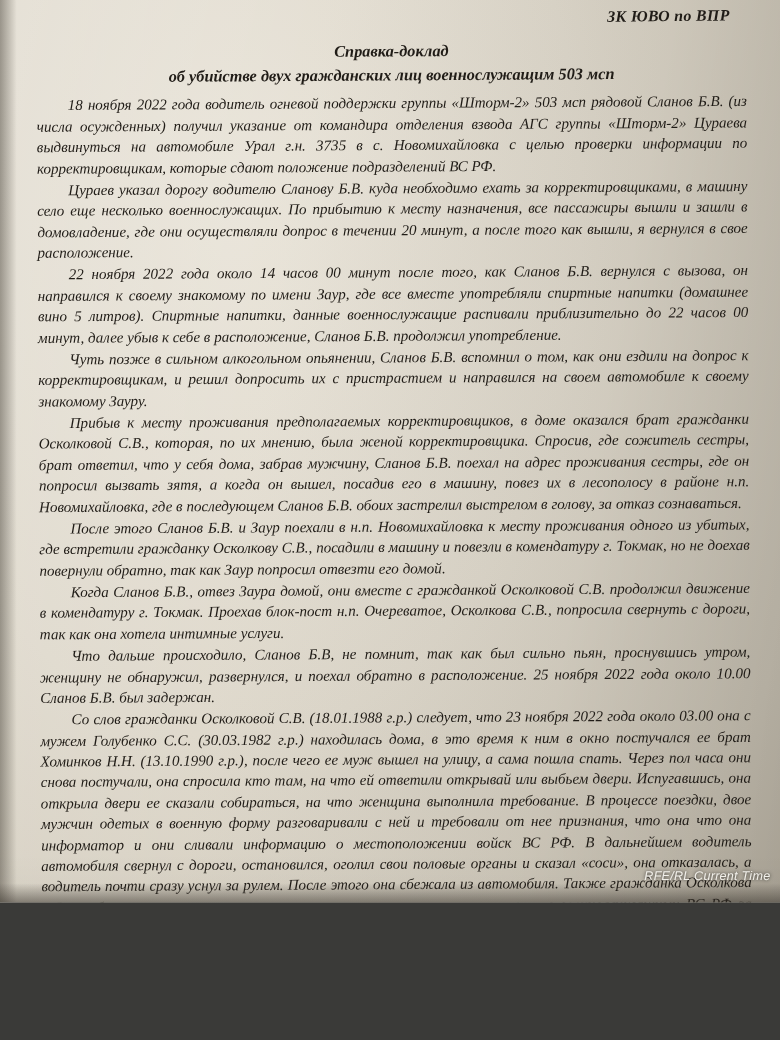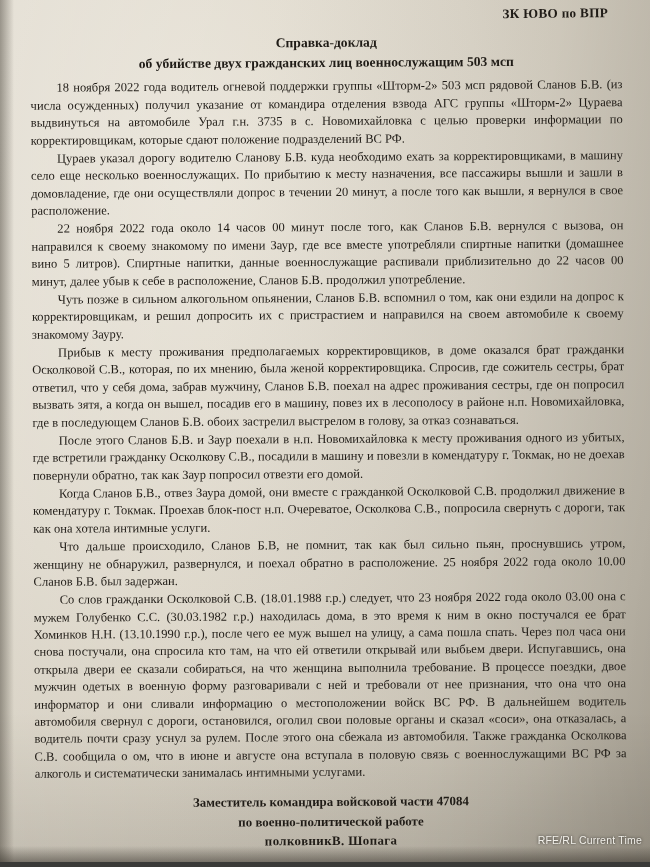--- a/index.html
+++ b/index.html
@@ -3,24 +3,25 @@
 <meta charset="utf-8">
 <style>
   html, body {
     margin: 0;
     padding: 0;
     background: #3a3a38;
   }
   .page {
     position: relative;
     width: 650px;
-    height: 862px;
+    height: 752px;
     overflow: hidden;
     background: #cfcabf;
     font-family: "Liberation Serif", serif;
+    font-style: italic;
   }
   
   .sheet {
     position: absolute;
     left: 0;
     top: 0;
     width: 650px;
     height: 867px;
     background:
       radial-gradient(ellipse at 30% 20%, #e9e4d9 0%, #ded8cb 45%, #cfc8b9 80%, #bdb5a5 100%);

